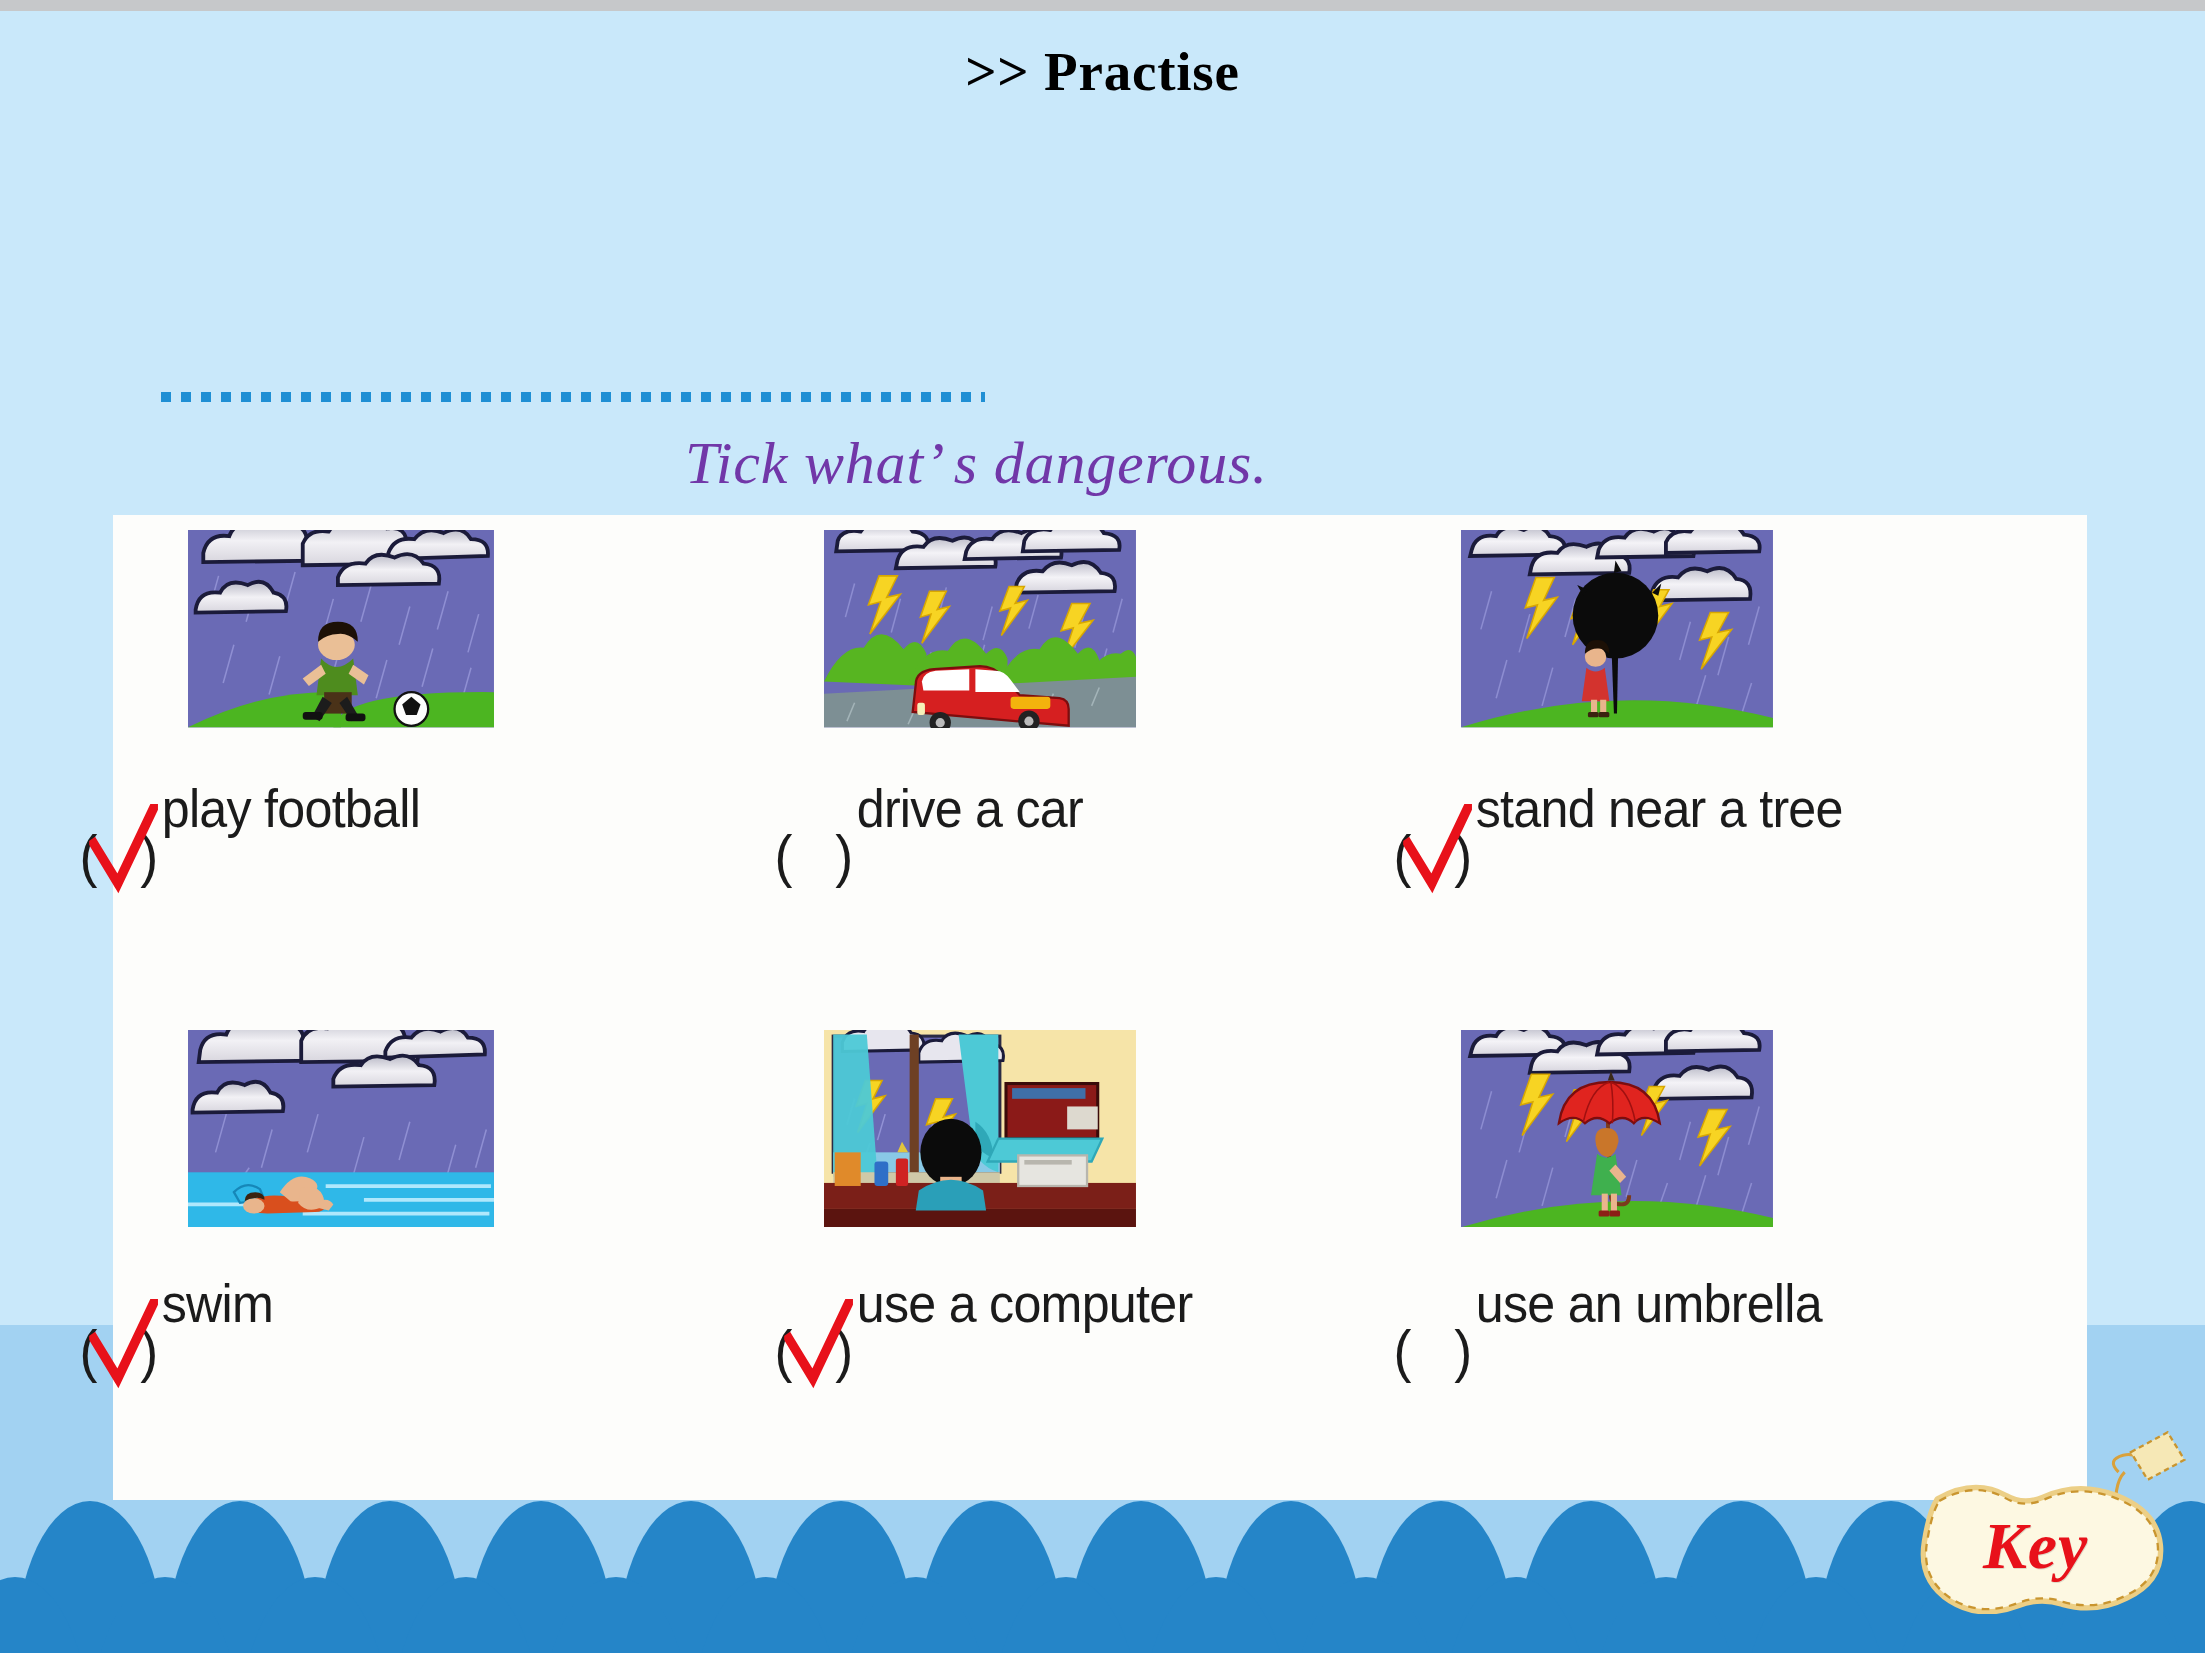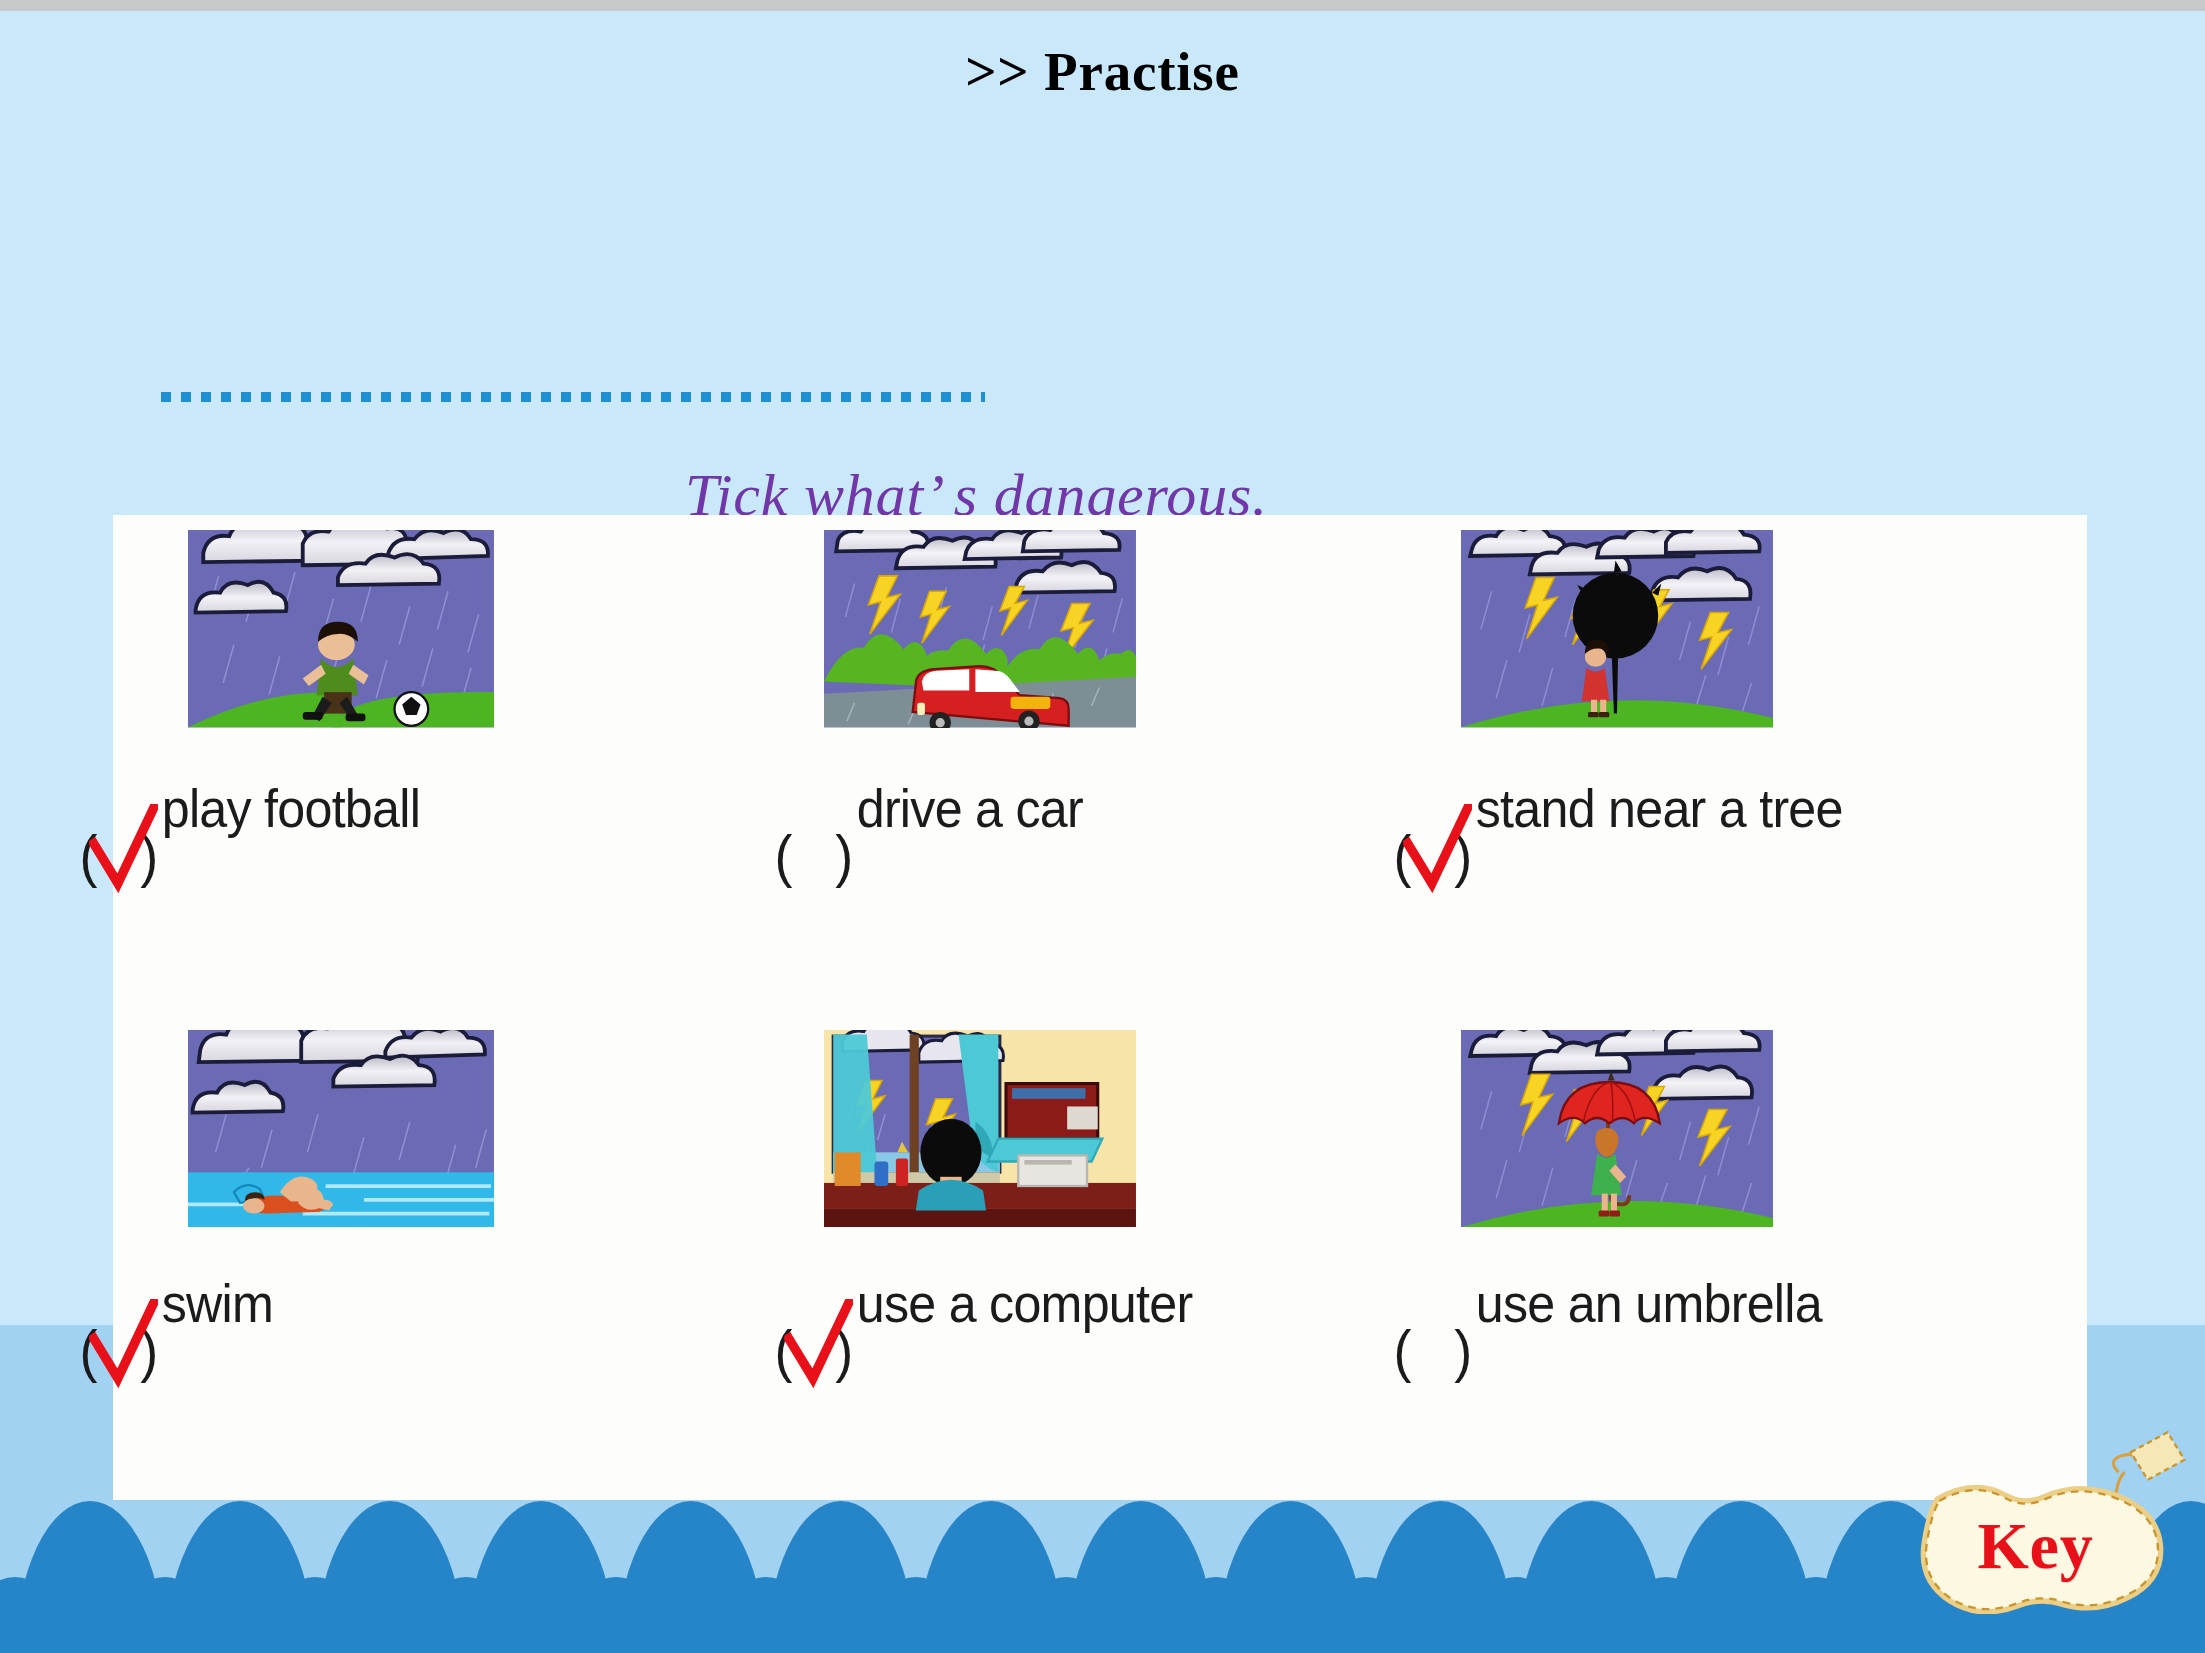--- a/index.html
+++ b/index.html
@@ -68,21 +68,20 @@
   }
 
   .tick-subtitle {
     position:absolute; top:429px; left:685px;
     font-family:"Liberation Serif", serif;
     font-style:italic;
     font-size:60px;
     color:#7137a8;
     white-space:nowrap;
     letter-spacing:0.8px;
-    margin-top:32px;
   }
   .tick-subtitle .apos { font-style:normal; padding:0 4.6px; }
 
   
   .worksheet {
     position:absolute;
     left:113px; top:515px;
     width:1974px; height:985px;
     background:#fdfdfb;
   }
@@ -153,20 +152,21 @@
   }
   .key-text {
     position:absolute; left:0; top:40px; width:291px; height:136px;
     display:flex; align-items:center; justify-content:center;
     font-family:"Liberation Serif", serif;
     font-weight:bold;
     font-size:66px;
     color:#e8111a;
     letter-spacing:0.8px;
     text-shadow:0.8px 0.8px 0 rgba(0,0,0,.12);
+    font-style:italic;
   }
   .key-tag { position:absolute; left:181px; top:-9.2px; width:115px; height:100px; }
 </style>
 </head>
 <body>
 
 <div id="slide">
 
   <div class="top-strip"></div>
   <div class="bg-top"></div>

